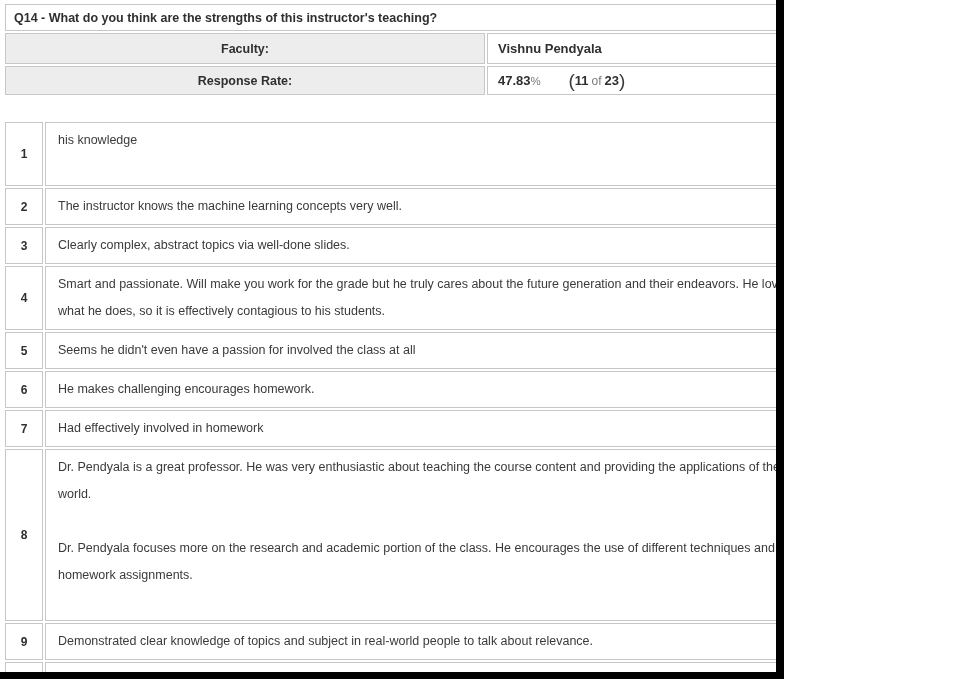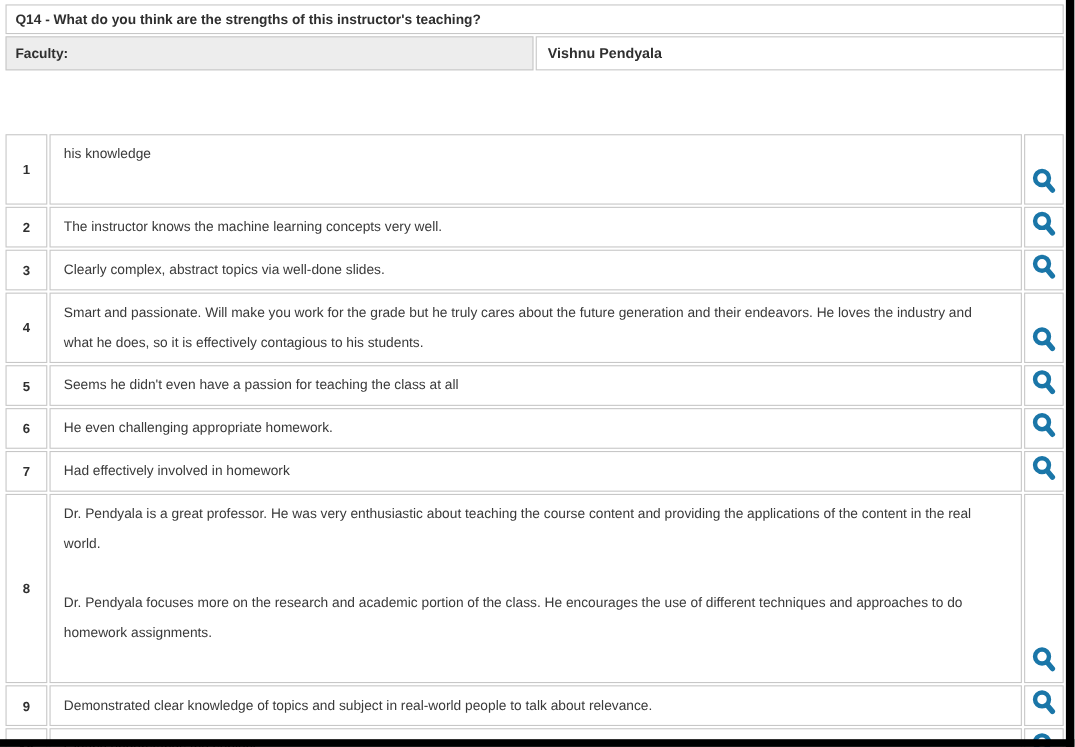--- a/index.html
+++ b/index.html
@@ -1,26 +1,26 @@
 <!DOCTYPE html>
 <html><head>
 <meta charset="utf-8">
 <style>
   html,body{margin:0;padding:0;background:#ffffff;}
   body{font-family:"Liberation Sans","DejaVu Sans",sans-serif;color:#2f2f2f;}
-  #screen{position:relative;width:977px;height:679px;background:#fff;overflow:hidden;}
+  #screen{position:relative;width:784px;height:679px;background:#fff;overflow:hidden;}
 
   
   table{border-collapse:separate;border-spacing:2px;table-layout:fixed;}
   td{border:1px solid #c7c7c7;background:#fff;}
 
   
   #header-table{position:absolute;left:3px;top:2px;width:966px;}
   #header-table td.qcell{font-weight:bold;font-size:12.5px;padding:3px 8px;height:19px;vertical-align:middle;}
-  #header-table td.hlabel{background:#ededed;text-align:left;font-weight:bold;font-size:12.5px;
+  #header-table td.hlabel{background:#ededed;text-align:center;font-weight:bold;font-size:12.5px;
       width:100px;padding:0 8px;vertical-align:middle;}
   #header-table tr.frow td{height:29px;}
   #header-table tr.rrow td{height:27px;}
   #header-table td.hval{font-weight:bold;font-size:13px;padding:0 10px;vertical-align:middle;}
   .rr-pct{font-weight:normal;font-size:11.5px;color:#7a7a7a;}
   .rr-frac{margin-left:24px;font-weight:normal;}
   .paren{font-size:19px;font-weight:400;color:#3c3c3c;vertical-align:-2px;}
   .rr-big{font-weight:bold;font-size:13px;color:#2f2f2f;}
   .rr-of{font-size:12px;color:#7a7a7a;margin:0 3px;}
 
@@ -45,20 +45,29 @@
 
   <table id="header-table">
     <tbody>
         <tr>
       <td class="qcell" colspan="2">Q14 - What do you think are the strengths of this instructor's teaching?</td>
     </tr>
     <tr class="frow">
       <td class="hlabel" style="background: rgb(237, 237, 237);">Faculty:</td>
       <td class="hval">Vishnu Pendyala</td>
     </tr>
+    <tr class="rrow">
+      <td class="hlabel" style="background: rgb(237, 237, 237);">Response Rate:</td>
+      <td class="hval">
+        <span>47.83</span><span class="rr-pct">%</span>
+        <span class="rr-frac">
+          <span class="paren">(</span><span class="rr-big">11</span><span class="rr-of">of</span><span class="rr-big">23</span><span class="paren">)</span>
+        </span>
+      </td>
+    </tr>
   </tbody>
     </table>
 
   <table id="responses-table">
     <tbody>
         <tr>
           <td class="num">1</td>
           <td class="txt">
             <div class="ln">his knowledge</div>
             <div class="ln"></div>
@@ -102,33 +111,33 @@
           <td class="ico" style="color: rgb(26, 118, 168);"><span>
     <svg class="mag-svg" width="23" height="26" viewBox="0 0 24 26">
       <circle cx="9.7" cy="9.7" r="6.6" fill="none" stroke="currentColor" stroke-width="4.2"></circle>
       <path d="M14.6 15.2 L19.6 21.2" stroke="currentColor" stroke-width="5" stroke-linecap="round" fill="none"></path>
     </svg>
   </span></td>
         </tr>
         <tr>
           <td class="num">5</td>
           <td class="txt">
-            <div class="ln">Seems he didn't even have a passion for teaching the class at all</div>
+            <div class="ln">Seems he didn't even have a passion for involved the class at all</div>
           </td>
           <td class="ico" style="color: rgb(26, 118, 168);"><span>
     <svg class="mag-svg" width="23" height="26" viewBox="0 0 24 26">
       <circle cx="9.7" cy="9.7" r="6.6" fill="none" stroke="currentColor" stroke-width="4.2"></circle>
       <path d="M14.6 15.2 L19.6 21.2" stroke="currentColor" stroke-width="5" stroke-linecap="round" fill="none"></path>
     </svg>
   </span></td>
         </tr>
         <tr>
           <td class="num">6</td>
           <td class="txt">
-            <div class="ln">He even challenging appropriate homework.</div>
+            <div class="ln">He makes challenging encourages homework.</div>
           </td>
           <td class="ico" style="color: rgb(26, 118, 168);"><span>
     <svg class="mag-svg" width="23" height="26" viewBox="0 0 24 26">
       <circle cx="9.7" cy="9.7" r="6.6" fill="none" stroke="currentColor" stroke-width="4.2"></circle>
       <path d="M14.6 15.2 L19.6 21.2" stroke="currentColor" stroke-width="5" stroke-linecap="round" fill="none"></path>
     </svg>
   </span></td>
         </tr>
         <tr>
           <td class="num">7</td>

